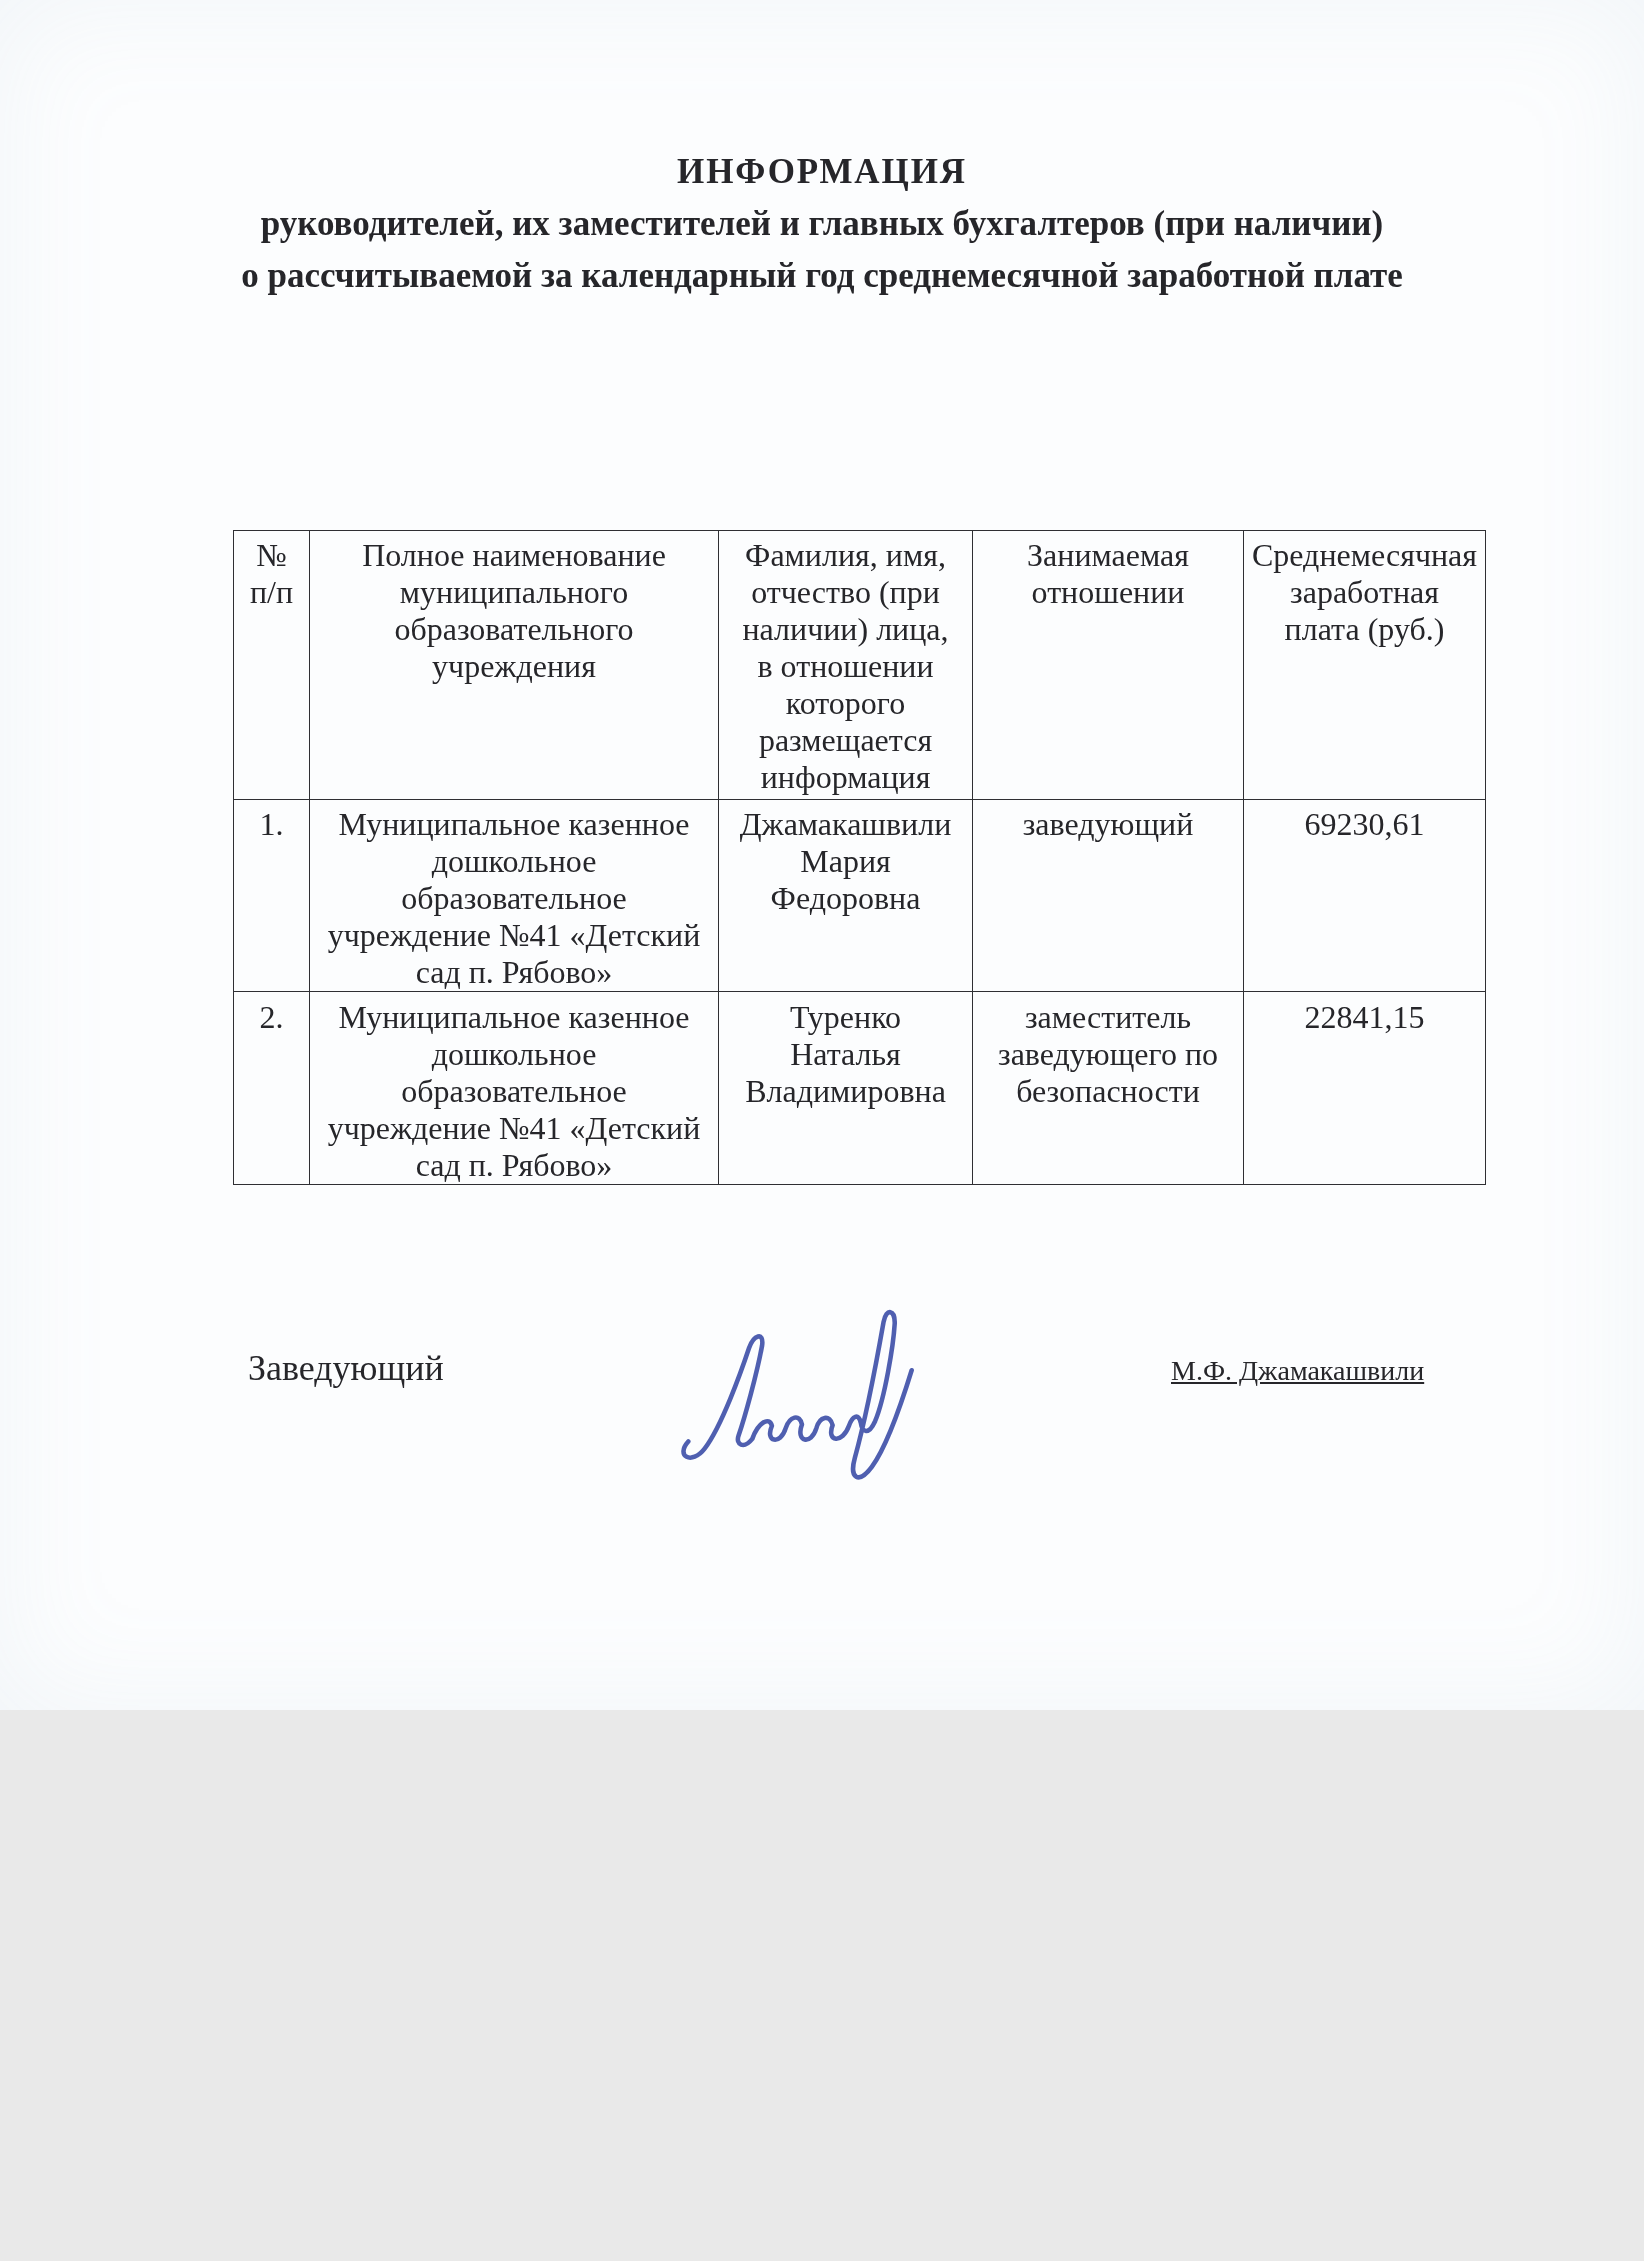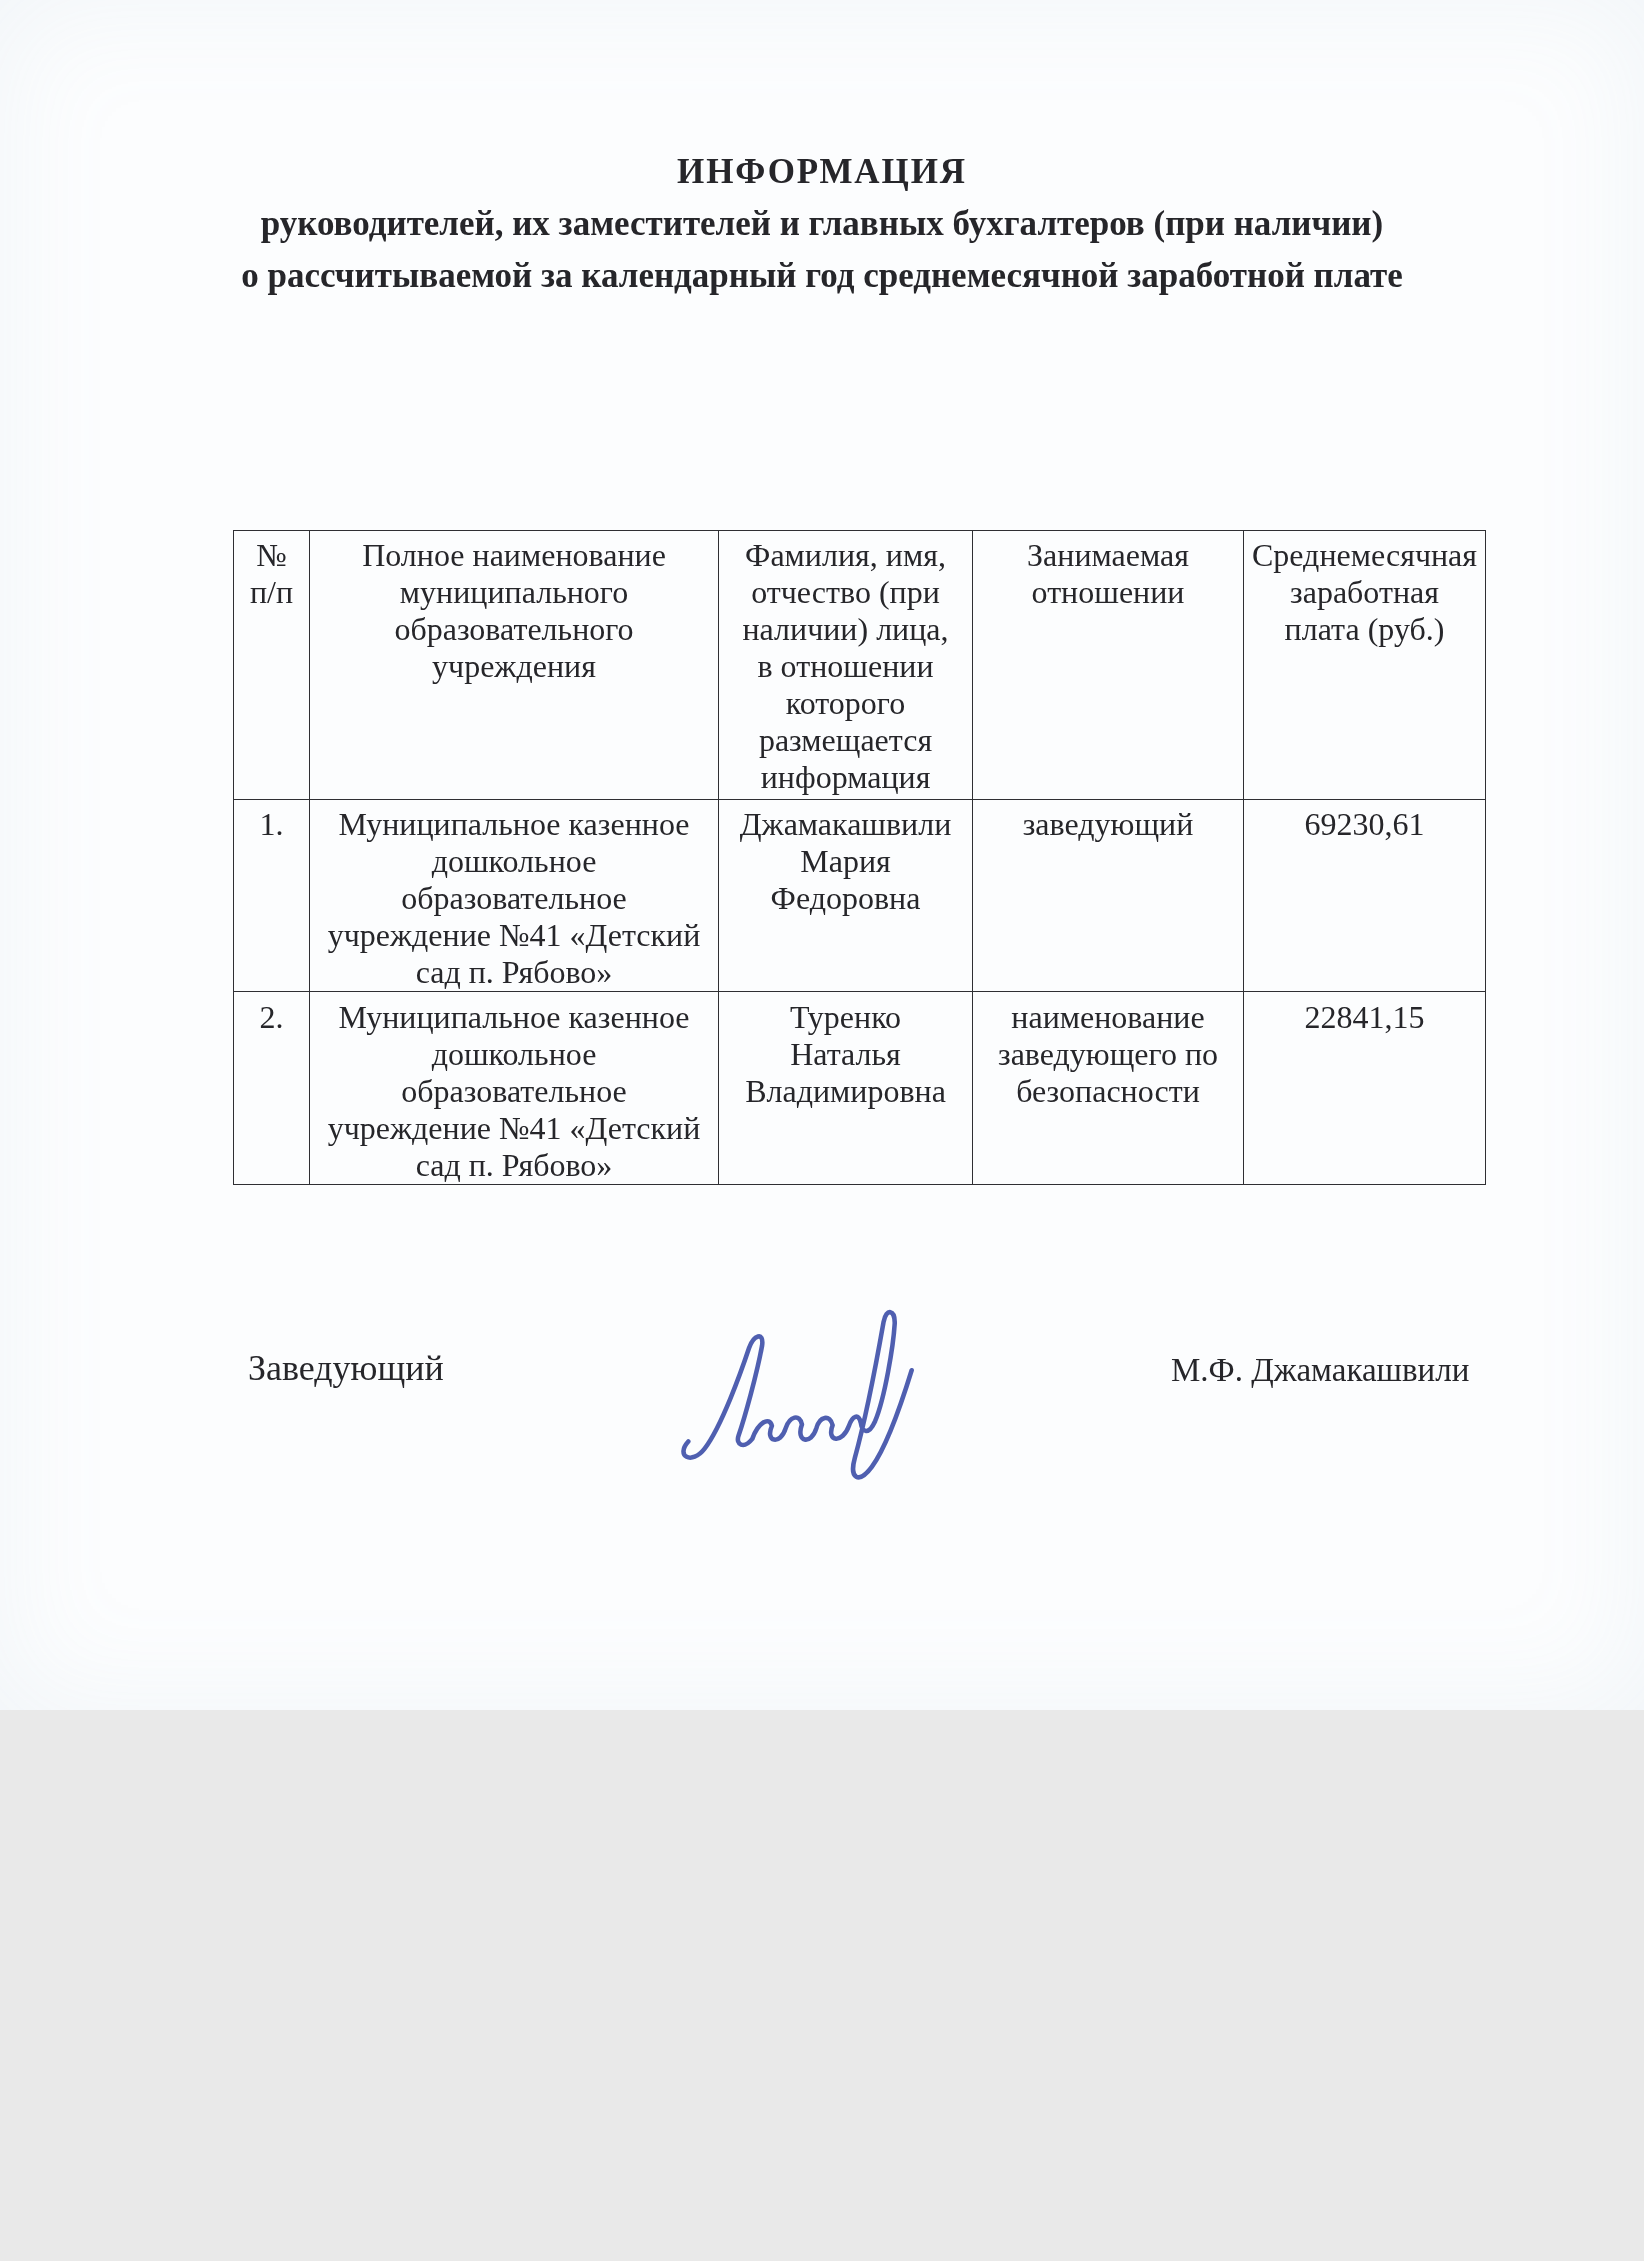--- a/index.html
+++ b/index.html
@@ -54,21 +54,21 @@
     text-align:left;
     padding-left:17px;
   }
   
   .sig-role{
     position:absolute;left:248px;top:1348px;
     font-size:36px;line-height:41px;
   }
   .sig-name{
     position:absolute;left:1171px;top:1350px;
-    font-size:33px;line-height:41px;
+    font-size:28px;line-height:41px;text-decoration:underline;
   }
   svg.signature{
     position:absolute;left:651px;top:1288px;
     width:264px;height:209px;
   }
   svg.signature path{
     fill:none;
     stroke:var(--ink);
     stroke-width:7;
     stroke-linecap:round;
@@ -134,21 +134,21 @@
       <tr>
         <td class="cell-num">2.</td>
         <td>Муниципальное казенное
 дошкольное
 образовательное
 учреждение №41 «Детский
 сад п. Рябово»</td>
         <td>Туренко
 Наталья
 Владимировна</td>
-        <td>наименование
+        <td>заместитель
 заведующего по
 безопасности</td>
         <td>22841,15</td>
       </tr>
     </tbody>
   </table>
 
   <div class="sig-role">Заведующий</div>
 
   <svg class="signature" viewBox="0 0 400 320" aria-hidden="true">

